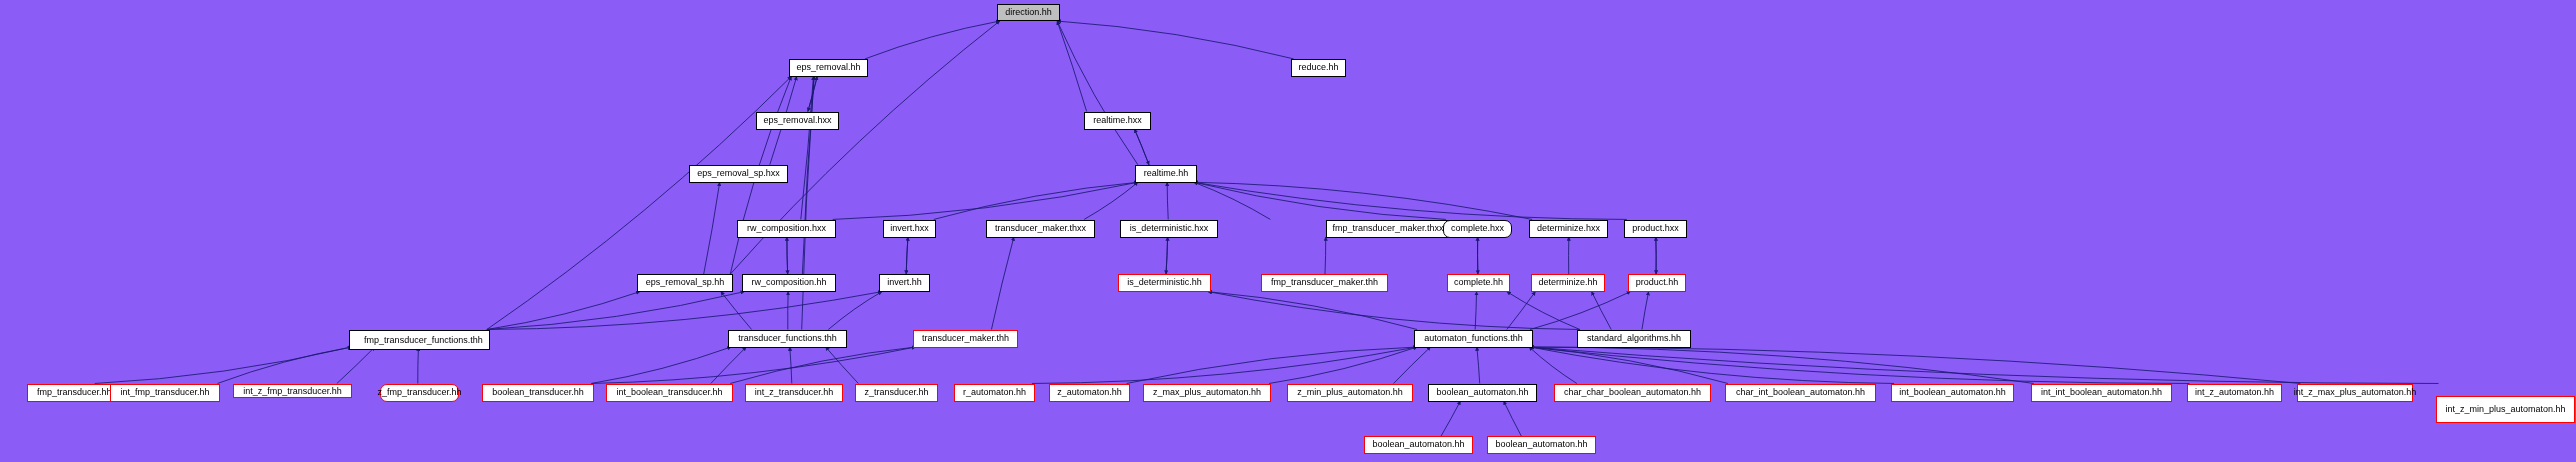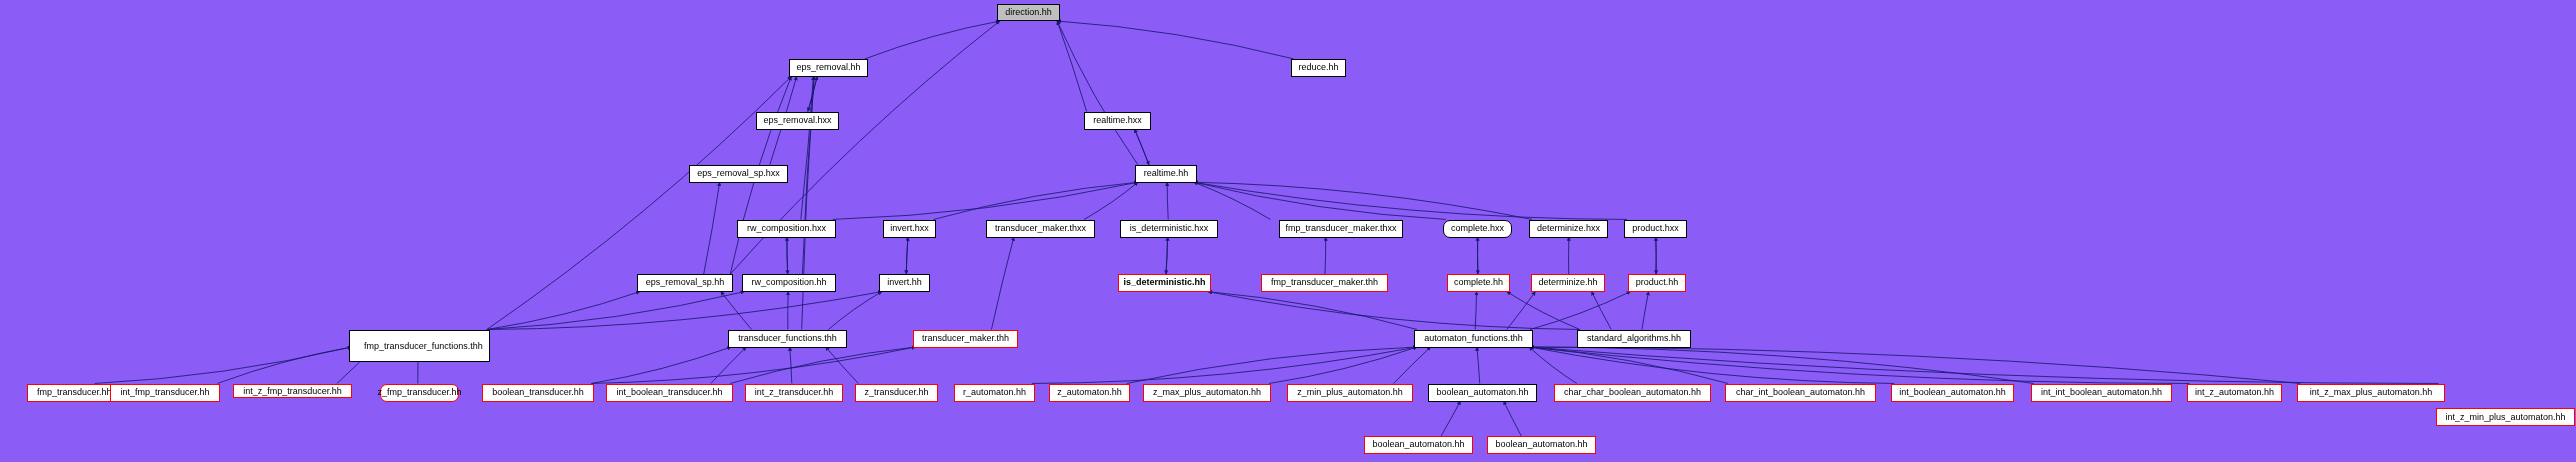--- a/index.html
+++ b/index.html
@@ -148,57 +148,57 @@
       </div>
       <div class="node" style="left: 883px; top: 220px; width: 53px; height: 17.5px;">
         <span>invert.hxx</span>
       </div>
       <div class="node" style="left: 986px; top: 220px; width: 109px; height: 17.5px;">
         <span>transducer_maker.thxx</span>
       </div>
       <div class="node" style="left: 1120px; top: 220px; width: 98px; height: 17.5px;">
         <span>is_deterministic.hxx</span>
       </div>
-      <div class="node" style="left: 1279px; top: 220px; width: 124px; height: 17.5px; align-items: center;">
+      <div class="node" style="left: 1326px; top: 220px; width: 124px; height: 17.5px; align-items: center;">
         <span>fmp_transducer_maker.thxx</span>
       </div>
       <div class="node" style="left: 1443px; top: 220px; width: 69px; height: 17.5px; border-radius: 7px;">
         <span>complete.hxx</span>
       </div>
       <div class="node" style="left: 1529px; top: 220px; width: 79px; height: 17.5px;">
         <span>determinize.hxx</span>
       </div>
       <div class="node" style="left: 1624px; top: 220px; width: 63px; height: 17.5px;">
         <span>product.hxx</span>
       </div>
       <div class="node" style="left: 637px; top: 274px; width: 96px; height: 17.5px;">
         <span>eps_removal_sp.hh</span>
       </div>
       <div class="node" style="left: 742px; top: 274px; width: 94px; height: 17.5px;">
         <span>rw_composition.hh</span>
       </div>
       <div class="node" style="left: 879px; top: 274px; width: 51px; height: 17.5px;">
         <span>invert.hh</span>
       </div>
-      <div class="node red" style="left: 1118px; top: 274px; width: 93px; height: 17.5px; font-weight: bold;">
+      <div class="node red" style="left: 1118px; top: 274px; width: 93px; height: 17.5px;">
         <span>is_deterministic.hh</span>
       </div>
       <div class="node red" style="left: 1261px; top: 274px; width: 127px; height: 17.5px;">
         <span>fmp_transducer_maker.thh</span>
       </div>
       <div class="node red" style="left: 1447px; top: 274px; width: 63px; height: 17.5px;">
         <span>complete.hh</span>
       </div>
       <div class="node red" style="left: 1531px; top: 274px; width: 74px; height: 17.5px;">
         <span>determinize.hh</span>
       </div>
       <div class="node red" style="left: 1628px; top: 274px; width: 58px; height: 17.5px;">
         <span>product.hh</span>
       </div>
-      <div class="node" style="left: 349px; top: 330px; width: 141px; height: 32px; padding-left: 12px;">
+      <div class="node" style="left: 349px; top: 330px; width: 141px; height: 20px; padding-left: 12px;">
         <span>fmp_transducer_functions.thh</span>
       </div>
       <div class="node" style="left: 728px; top: 330px; width: 119px; height: 17.5px;">
         <span>transducer_functions.thh</span>
       </div>
       <div class="node red" style="left: 913px; top: 330px; width: 105px; height: 17.5px;">
         <span>transducer_maker.thh</span>
       </div>
       <div class="node" style="left: 1414px; top: 330px; width: 119px; height: 17.5px;">
         <span>automaton_functions.thh</span>
@@ -253,24 +253,24 @@
       </div>
       <div class="node red" style="left: 1891px; top: 384px; width: 123px; height: 17.5px;">
         <span>int_boolean_automaton.hh</span>
       </div>
       <div class="node red" style="left: 2031px; top: 384px; width: 141px; height: 17.5px;">
         <span>int_int_boolean_automaton.hh</span>
       </div>
       <div class="node red" style="left: 2187px; top: 384px; width: 95px; height: 17.5px;">
         <span>int_z_automaton.hh</span>
       </div>
-      <div class="node red" style="left: 2297px; top: 384px; width: 148px; height: 17.5px; align-items: center;">
+      <div class="node red" style="left: 2297px; top: 384px; width: 116px; height: 17.5px; align-items: center;">
         <span>int_z_max_plus_automaton.hh</span>
       </div>
-      <div class="node red" style="left: 2436px; top: 408px; width: 139px; height: 18px;">
+      <div class="node red" style="left: 2436px; top: 396px; width: 139px; height: 27px;">
         <span>int_z_min_plus_automaton.hh</span>
       </div>
       <div class="node red" style="left: 1364px; top: 436px; width: 109px; height: 17.5px;">
         <span>boolean_automaton.hh</span>
       </div>
       <div class="node red" style="left: 1487px; top: 436px; width: 109px; height: 17.5px;">
         <span>boolean_automaton.hh</span>
       </div>
     </div>
 </div>

